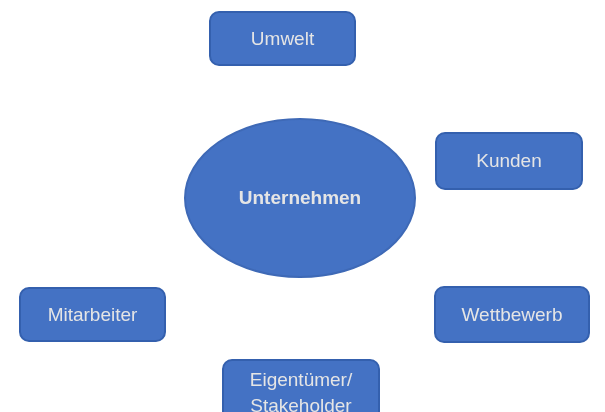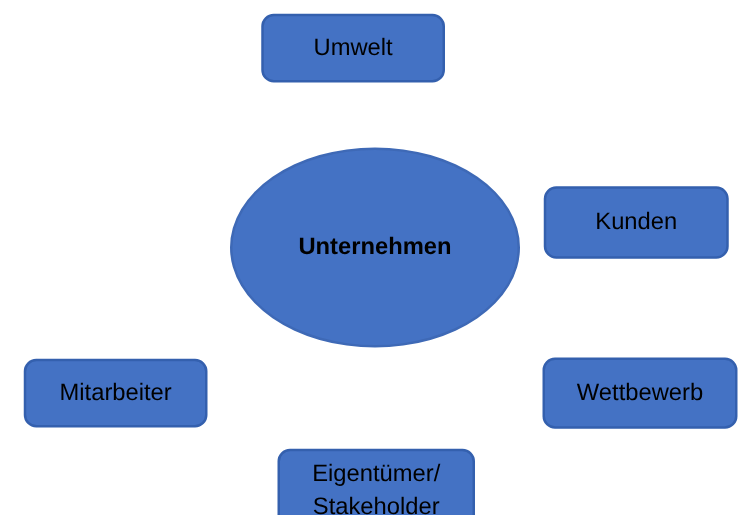--- a/index.html
+++ b/index.html
@@ -16,42 +16,42 @@
     overflow: hidden;
   }
   .node {
     position: absolute;
     background: #4472C4;
     border: 2px solid #3460AE;
     box-sizing: border-box;
     display: flex;
     align-items: center;
     justify-content: center;
-    color: #000000;
+    color: #e5e5e5;
     font-size: 19px;
     line-height: 1.35;
     text-align: center;
   }
   .node.rect {
     border-radius: 10px;
   }
   .node.ellipse {
     border-radius: 50%;
     border-color: #3E69B6;
     font-weight: bold;
   }
   .node-label {
     white-space: pre-line;
     padding: 0 4px;
   }
   
   #node-center       { left: 184px; top: 118px; width: 232px; height: 160px; }
   #node-umwelt       { left: 209px; top: 11px;  width: 147px; height: 55px; }
   #node-gesellschaft { left: 19px;  top: 143px; width: 146px; height: 56px; }
-  #node-kunden       { left: 435px; top: 149px; width: 148px; height: 58px; }
+  #node-kunden       { left: 435px; top: 132px; width: 148px; height: 58px; }
   #node-mitarbeiter  { left: 19px;  top: 287px; width: 147px; height: 55px; }
   #node-wettbewerb   { left: 434px; top: 286px; width: 156px; height: 57px; }
   #node-eigentuemer  { left: 222px; top: 335px; width: 158px; height: 68px; margin-top: 24px; }
 </style>
 </head>
 <body>
 
 <div class="canvas">
 
   <div class="node ellipse" id="node-center">

